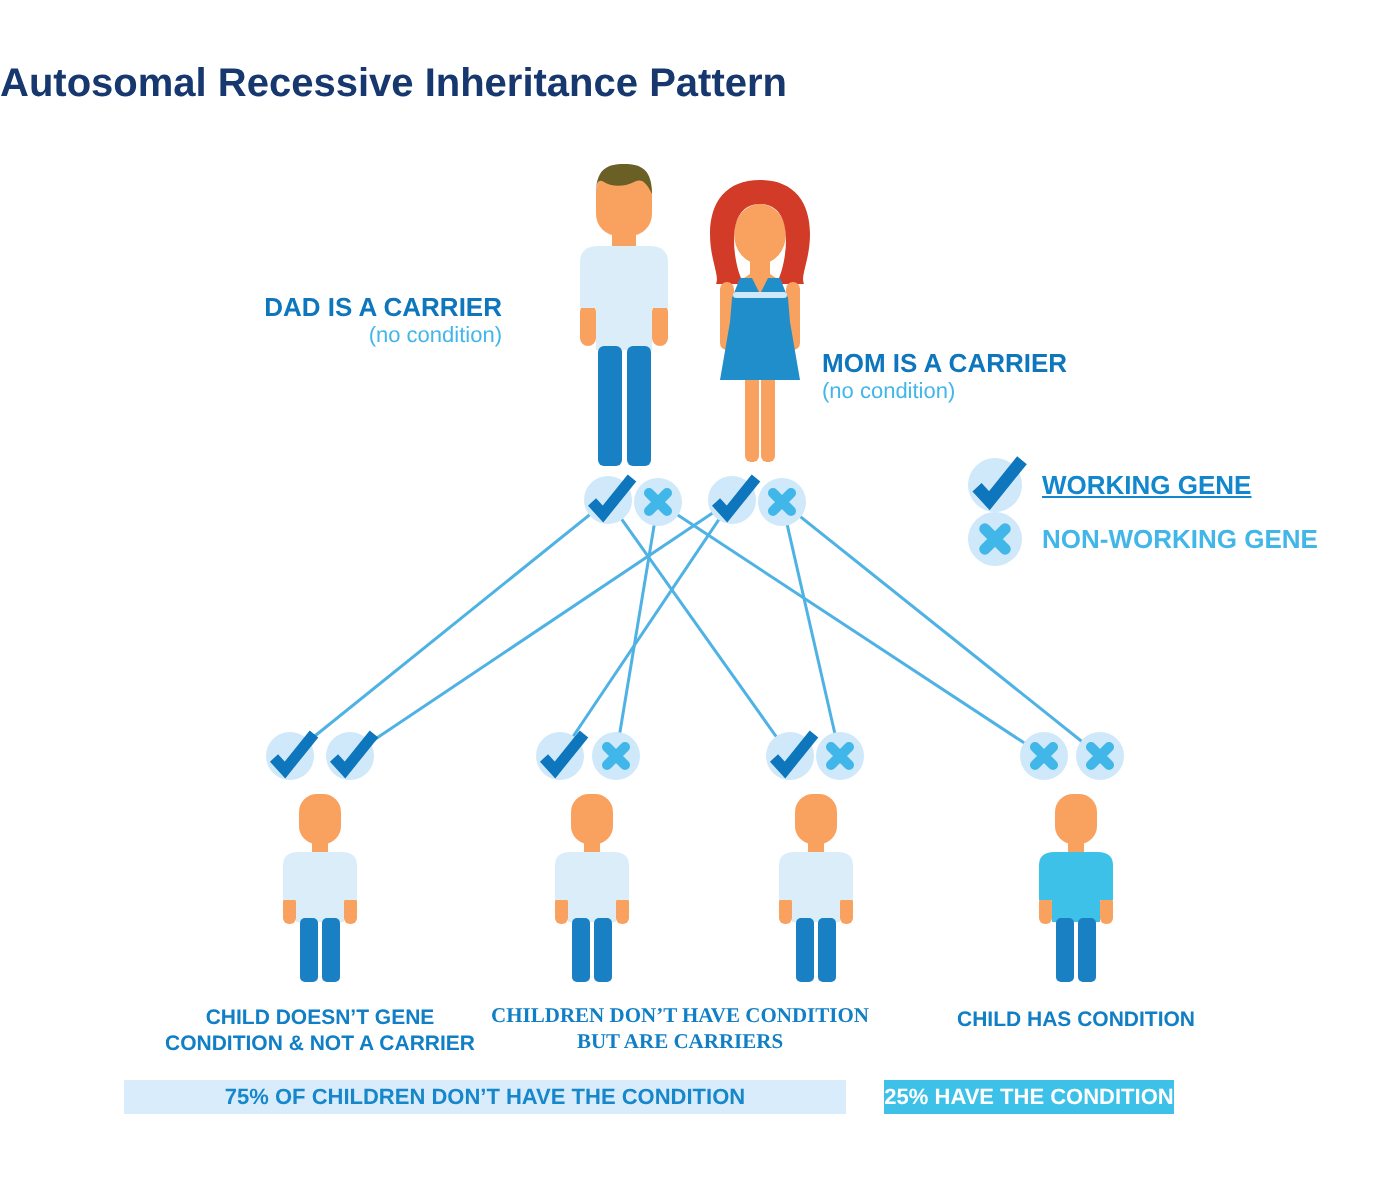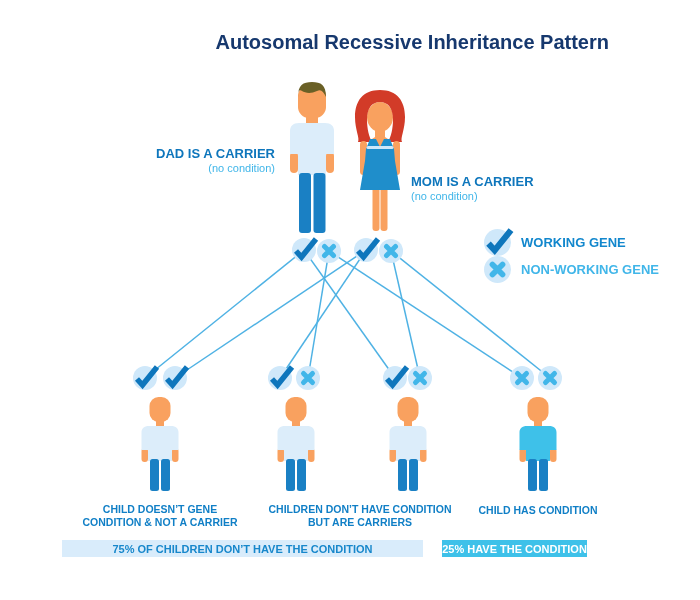--- a/index.html
+++ b/index.html
@@ -2,51 +2,51 @@
 <html style="--c-title_text: #16386e; --c-primary_blue: #0e76bc; --c-child_label_text: #107fc6; --c-light_blue: #41b6e9; --c-legend_working_text: #1287cd; --c-line: #4fb2e4; --c-gene_circle_bg: #cfe8fa; --c-skin: #f9a15f; --c-shirt_light: #dcedfa; --c-pants_blue: #1a80c4; --c-hair_dad: #6a6026; --c-hair_mom: #d23b28; --c-dress_blue: #1f8ecb; --c-dress_stripe: #cfe8fa; --c-condition_shirt: #3ec1e9; --c-bar_left_bg: #d9ecfb; --c-bar_left_text: #1787cb; --c-bar_right_bg: #3ec1e9; --c-bar_right_text: #ffffff;"><head>
 <meta charset="utf-8">
 <style>
   html,body { margin:0; padding:0; background:#ffffff; }
   body { width:700px; height:600px; font-family:"Liberation Sans", sans-serif; }
   #stage { position:relative; width:700px; height:600px; background:#ffffff; overflow:hidden; }
 
   #wires { position:absolute; left:0; top:0; z-index:1; }
   #wires line { stroke:var(--c-line); stroke-width:1.5; }
 
-  .title { position:absolute; top:31px; left:0; width:609px; text-align:right;
+  .title { position:absolute; top:31px; left:0; width:609px; text-align:left;
            font-size:20px; font-weight:bold; color:var(--c-title_text); z-index:2; }
 
   .fig { position:absolute; z-index:2; }
 
   .parent-label { position:absolute; z-index:2; line-height:14px; }
   .parent-label .plabel { font-size:13px; font-weight:bold; color:var(--c-primary_blue); }
   .parent-label .sublabel { font-size:11px; color:var(--c-light_blue); }
-  .parent-label.dad { right:425px; top:147px; text-align:right; }
+  .parent-label.dad { right:449px; top:147px; text-align:right; }
   .parent-label.mom { left:411px; top:147px; text-align:left;margin-top:28px; }
 
   .gene { position:absolute; width:24px; height:24px; border-radius:50%;
           background:var(--c-gene_circle_bg); z-index:3; }
   .gene svg { position:absolute; left:0; top:0; width:100%; height:100%; overflow:visible; }
 
   .legend-row { position:absolute; display:flex; align-items:center; gap:10px; z-index:2; height:27px; }
   .legend-row .gene { position:relative; width:27px; height:27px; flex:0 0 27px; }
   .legend-row.r1 { left:484px; top:229px; }
   .legend-row.r2 { left:484px; top:256px; }
   .legend-label { font-size:13px; font-weight:bold; white-space:nowrap; }
-  .legend-label.working { color:var(--c-legend_working_text); }
+  .legend-label.working { color:var(--c-legend_working_text);text-decoration:underline; }
   .legend-label.nonworking { color:var(--c-light_blue); }
 
   .child-fig { position:absolute; z-index:2; width:54px; height:94px; }
   .child-fig svg { width:54px; height:94px; display:block; }
 
   .child-label { position:absolute; z-index:2; text-align:center;
                  font-size:10.5px; font-weight:bold; color:var(--c-child_label_text);
                  line-height:12.5px; }
   .child-label.c1 { left:55px;  top:503px; width:210px; }
-  .child-label.mid { left:250px; top:503px; width:220px; }
+  .child-label.mid { left:230px; top:503px; width:220px;font-family:Liberation Serif, serif; }
   .child-label.c4 { left:436px; top:504px; width:204px; }
 
   .bar { position:absolute; top:540px; height:17px; z-index:2;
          display:flex; align-items:center; justify-content:center;
          font-size:11px; font-weight:bold; white-space:nowrap; }
   .bar-left  { left:62px;  width:361px; background:var(--c-bar_left_bg);  color:var(--c-bar_left_text); }
   .bar-right { left:442px; width:145px; background:var(--c-bar_right_bg); color:var(--c-bar_right_text); }
 </style>
 </head>
 <body>

